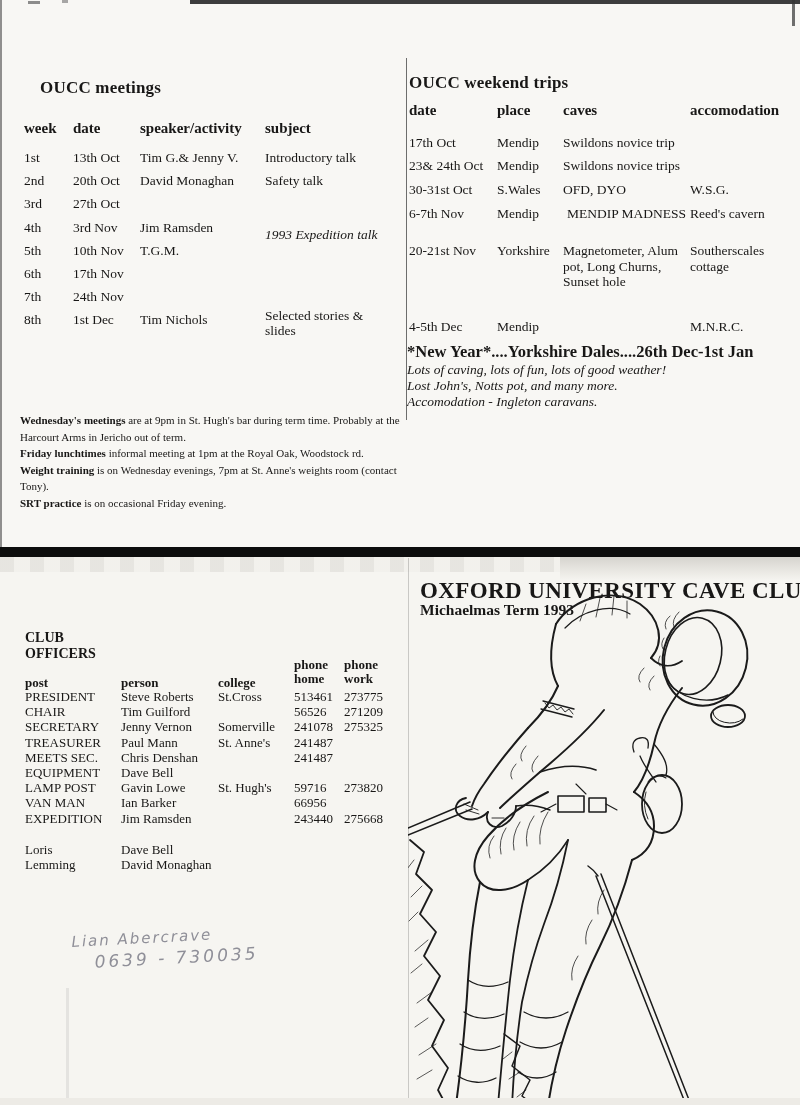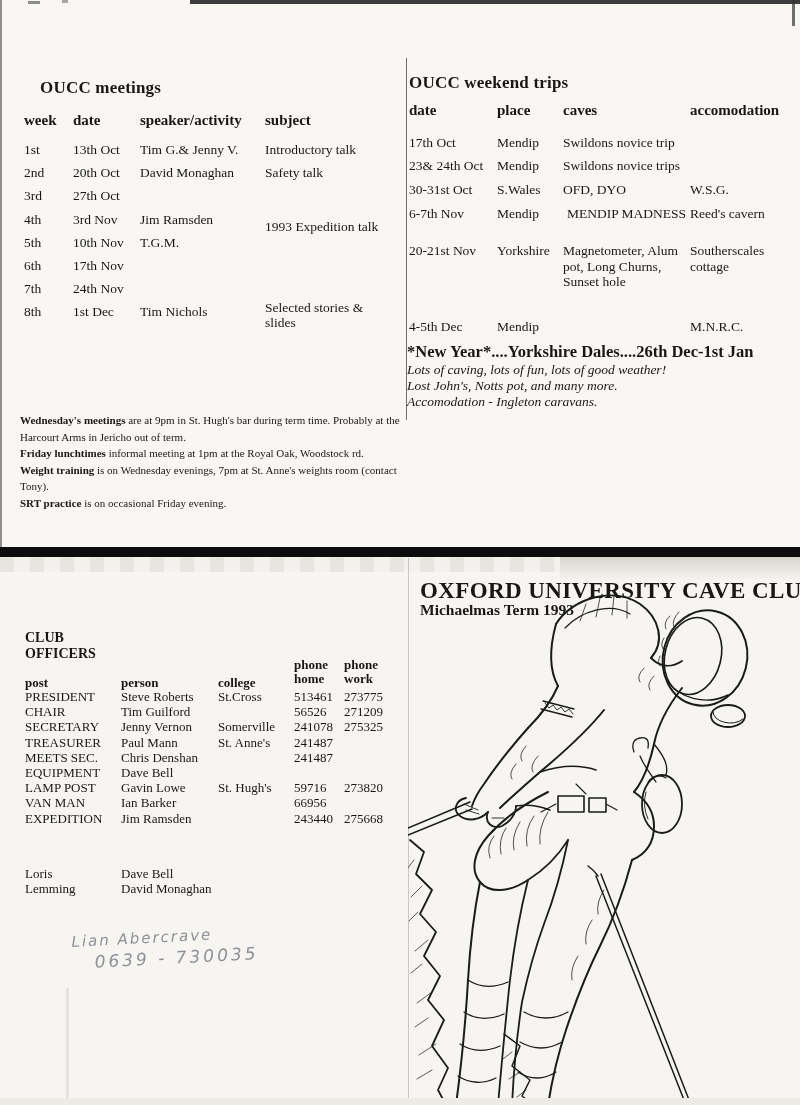--- a/index.html
+++ b/index.html
@@ -24,21 +24,21 @@
   #band-smudge-right{left:560px;top:557px;width:240px;height:24px;opacity:.35;
     background:linear-gradient(180deg,#9a978f 0%,#cfccc5 55%,rgba(246,245,241,0) 100%);}
   #divider-top{left:406px;top:58px;width:1px;height:362px;background:#4a4a4a;opacity:.8;}
   #divider-bottom{left:408px;top:558px;width:1px;height:547px;background:#000;opacity:.18;}
   #smudge-bl{left:66px;top:988px;width:3px;height:117px;background:#000;opacity:.07;}
   #edge-bottom{left:0;top:1098px;width:800px;height:7px;background:#edebe6;}
 
   h1,h2,h3,p{margin:0;font-weight:bold;}
   .sec-title{font-size:17px;letter-spacing:.2px;}
   
-  #meetings-grid{left:24px;top:112px;display:grid;
+  #meetings-grid{left:24px;top:120px;display:grid;
     grid-template-columns:49px 67px 125px 122px;
     grid-template-rows:30px repeat(8,23.2px);
     font-size:13.5px;line-height:1.12;}
   
   #trips-grid{left:409px;top:102px;display:grid;
     grid-template-columns:88px 66px 127px 116px;
     grid-template-rows:33px 23px 24px 24px 37px 76px 24px;
     font-size:13.5px;line-height:1.15;}
   .th{font-weight:bold;font-size:15px;}
   .cell{font-weight:normal;}
@@ -50,21 +50,21 @@
   #notes{left:20px;top:412px;width:380px;font-size:11px;line-height:16.6px;}
   #notes p{font-weight:normal;margin:0;}
   
   #officers-title{left:25px;top:630px;font-size:14px;line-height:16px;}
   #officers-grid{left:25px;top:658px;display:grid;
     grid-template-columns:96px 97px 76px 50px 58px;
     grid-template-rows:32px repeat(9,15.2px);
     font-size:13px;line-height:1.1;}
   #officers-grid .th{font-size:13px;align-self:end;}
   #officers-grid .th2{font-size:13px;font-weight:bold;}
-  #extra-grid{left:25px;top:867px;display:grid;
+  #extra-grid{left:25px;top:843px;display:grid;
     grid-template-columns:96px 92px;grid-auto-rows:15.2px;
     font-size:13px;line-height:1.12;font-weight:normal;}
   
   #handwriting{left:72px;top:928px;color:#8f8f98;
     font-family:"DejaVu Sans",sans-serif;font-style:italic;
     transform:rotate(-3deg);}
   #handwriting .hw1{font-size:15px;letter-spacing:2px;}
   #handwriting .hw2{font-size:17px;letter-spacing:3px;margin-left:22px;margin-top:2px;}
   
   #cover-title{left:420px;top:578px;font-size:23px;letter-spacing:.4px;white-space:nowrap;}
@@ -98,21 +98,21 @@
     <div class="cell">Safety talk</div>
 
     <div class="cell">3rd</div>
     <div class="cell">27th Oct</div>
     <div class="cell"></div>
     <div class="cell"></div>
 
     <div class="cell">4th</div>
     <div class="cell">3rd Nov</div>
     <div class="cell">Jim Ramsden</div>
-    <div class="cell" style="padding-top:7px;">1993 Expedition talk</div>
+    <div class="cell" style="padding-top:7px;font-style:italic;">1993 Expedition talk</div>
 
     <div class="cell">5th</div>
     <div class="cell">10th Nov</div>
     <div class="cell">T.G.M.</div>
     <div class="cell"></div>
 
     <div class="cell">6th</div>
     <div class="cell">17th Nov</div>
     <div class="cell"></div>
     <div class="cell"></div>

